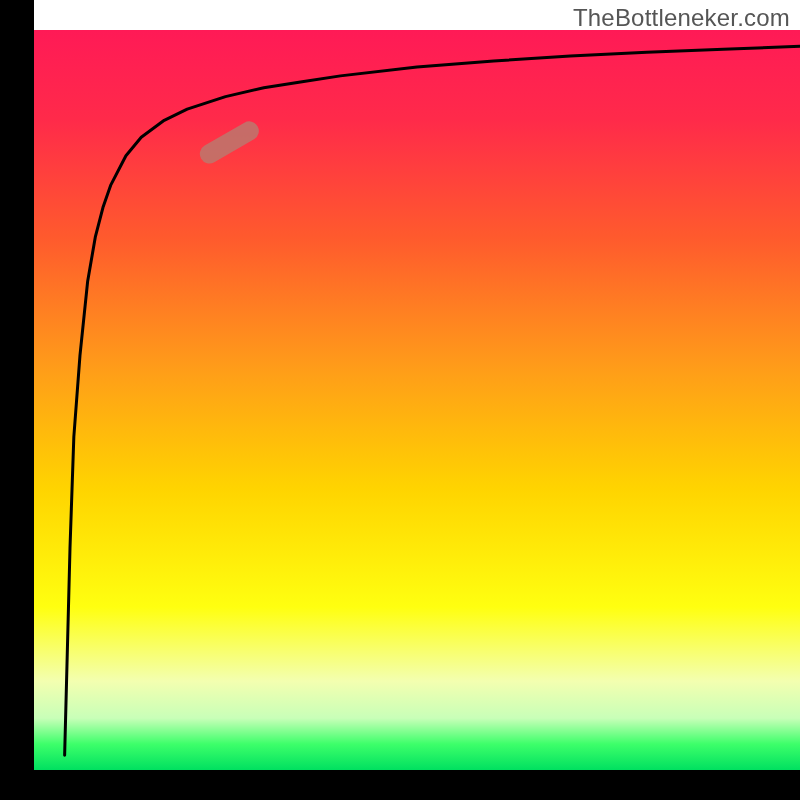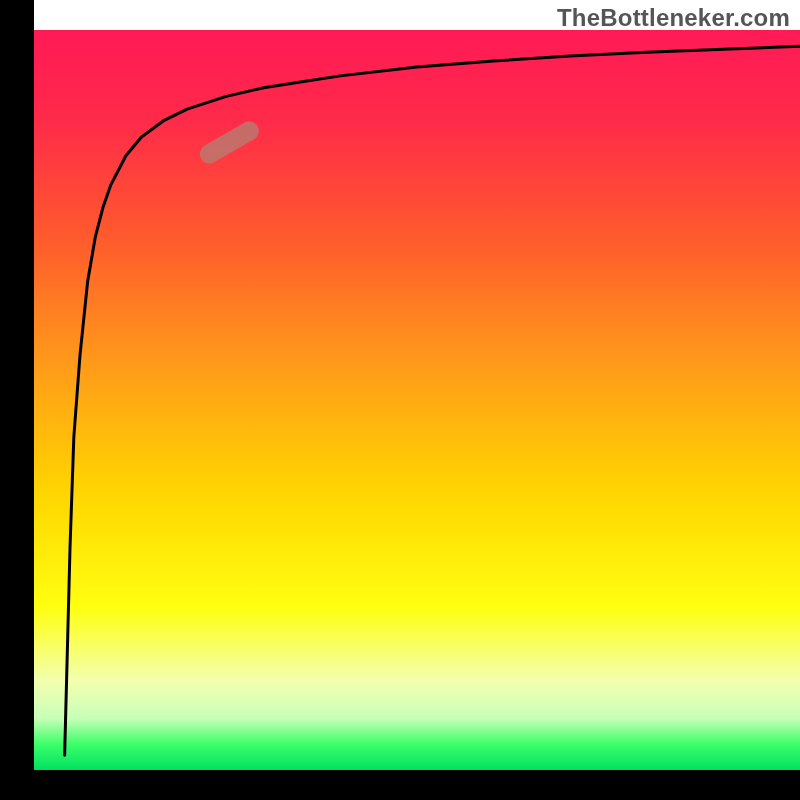--- a/index.html
+++ b/index.html
@@ -7,21 +7,20 @@
     padding: 0;
     width: 800px;
     height: 800px;
     overflow: hidden;
     background: #ffffff;
   }
   .chart-wrap {
     position: relative;
     width: 800px;
     height: 800px;
-    font-weight: bold;
   }
   svg {
     display: block;
   }
   .watermark {
     position: absolute;
     top: 4px;
     right: 10px;
     font-family: Arial, Helvetica, sans-serif;
     font-size: 24px;

